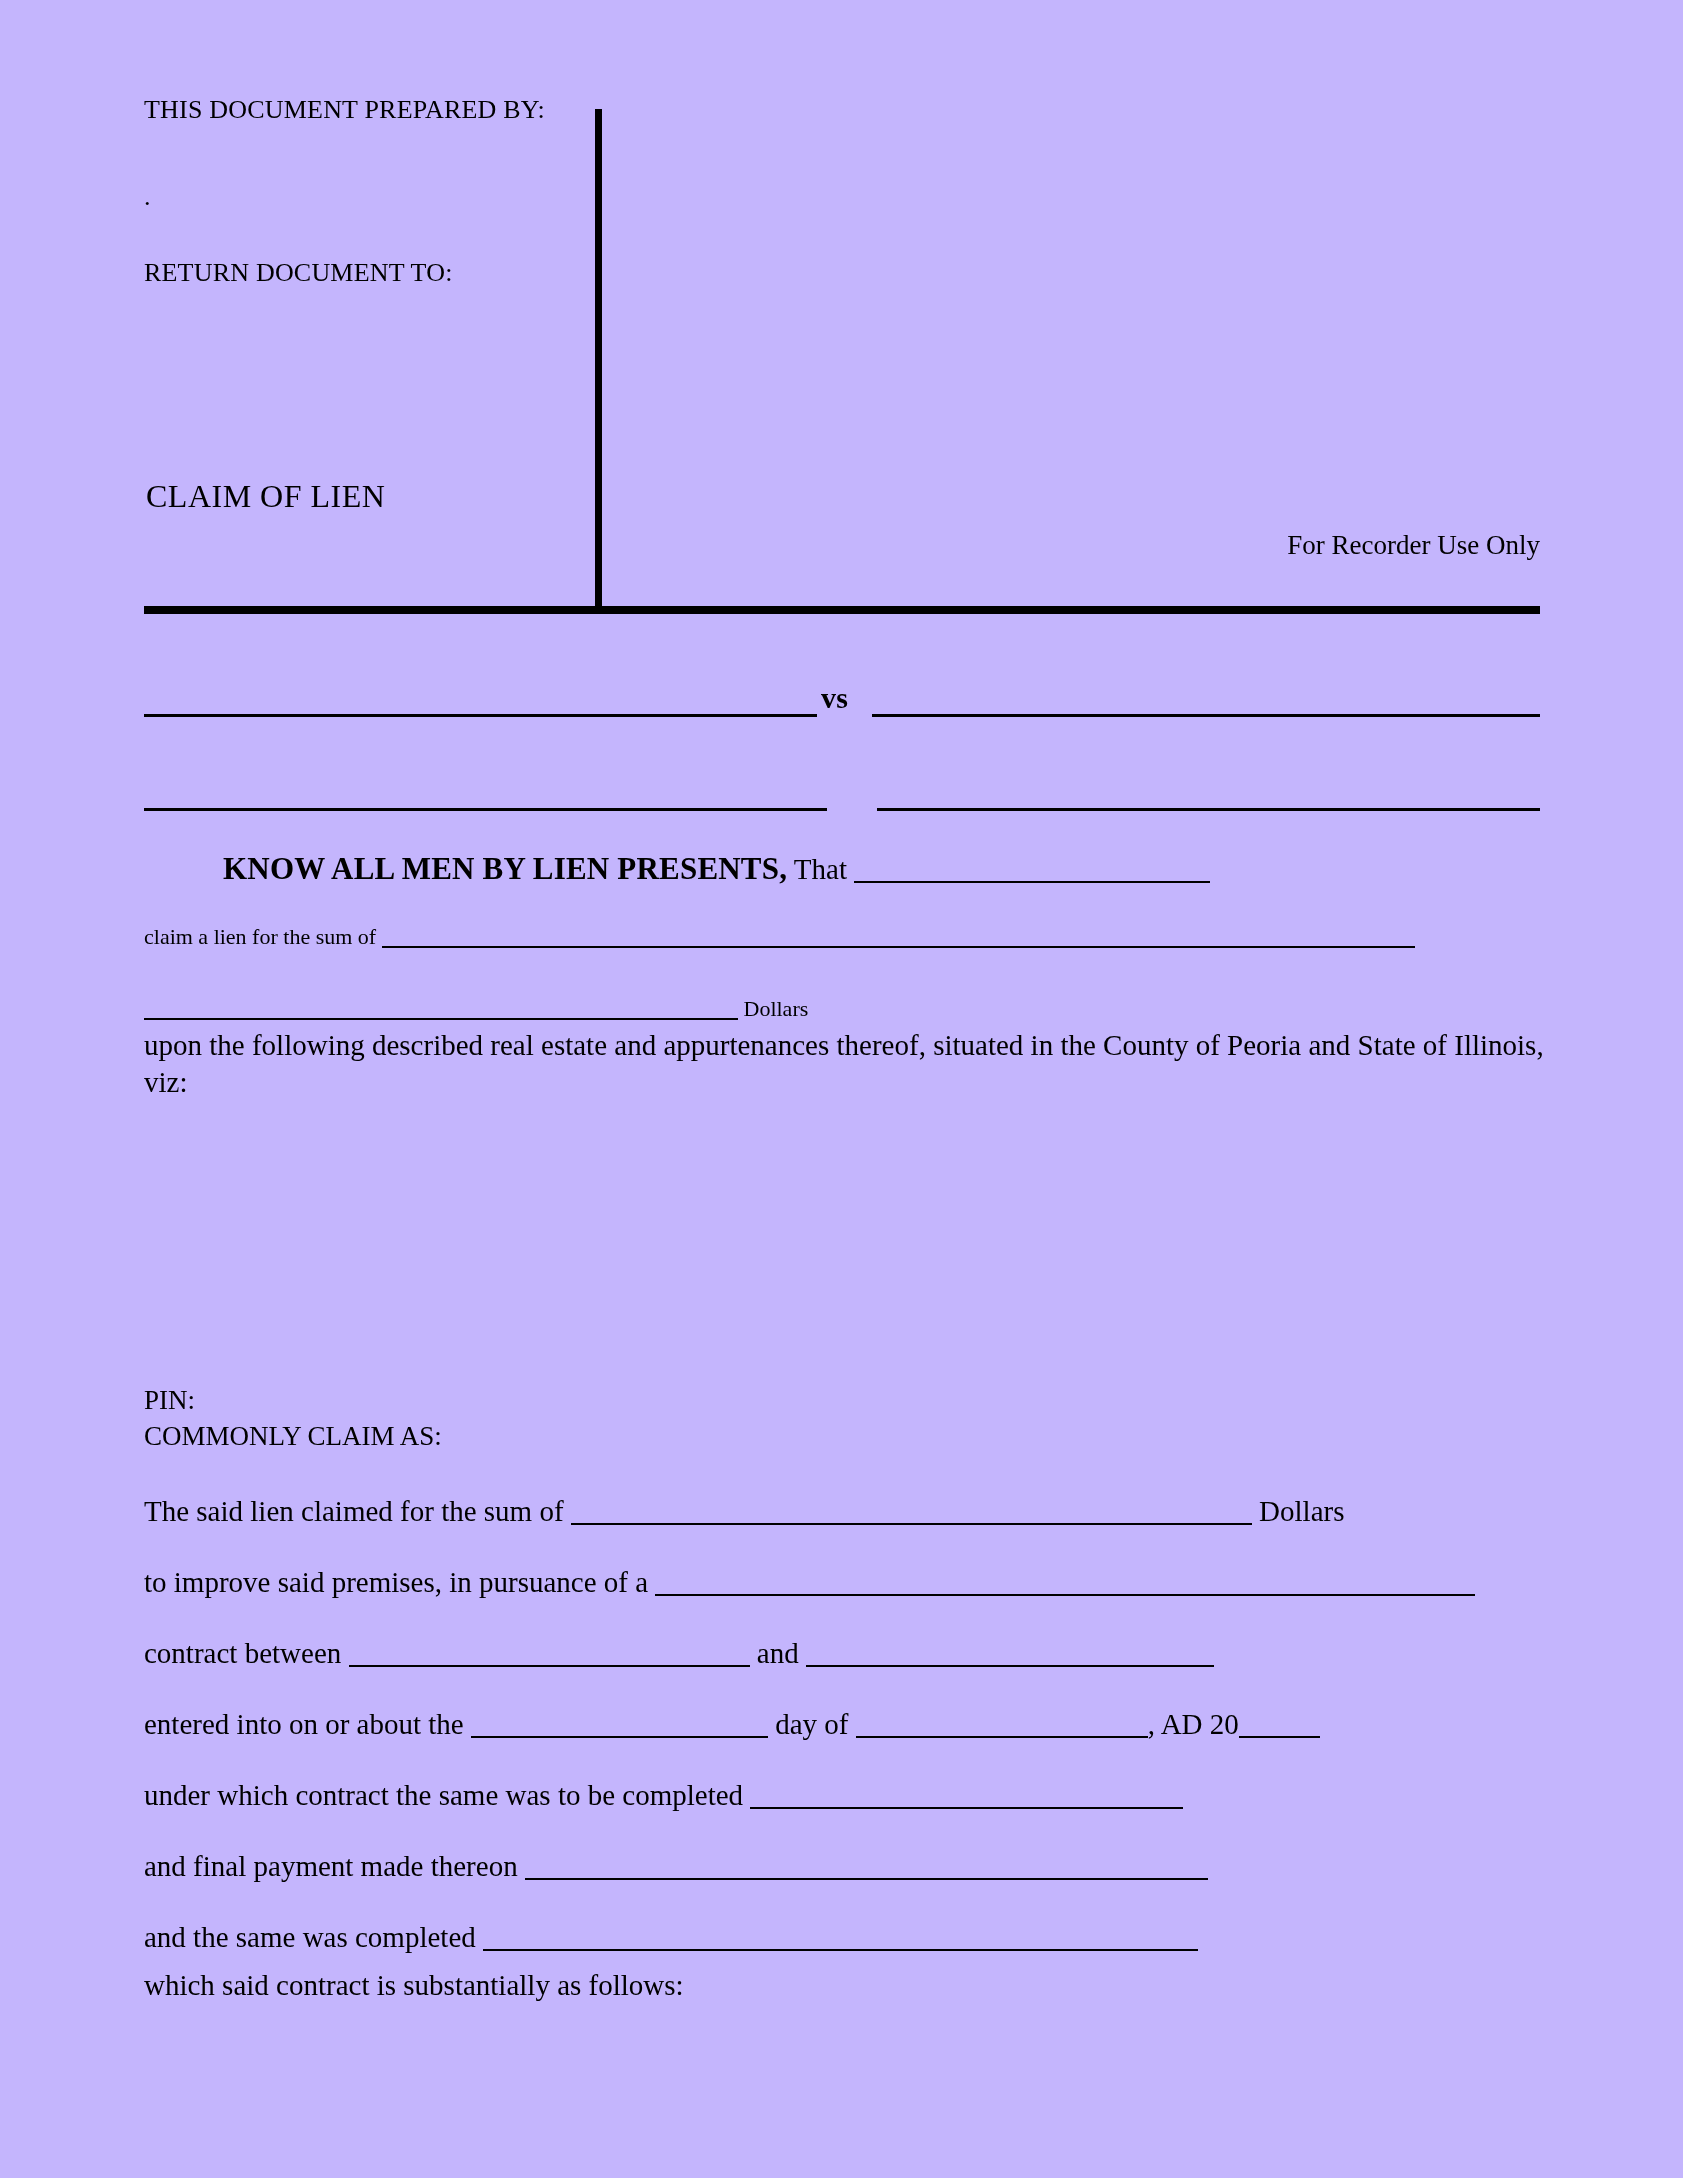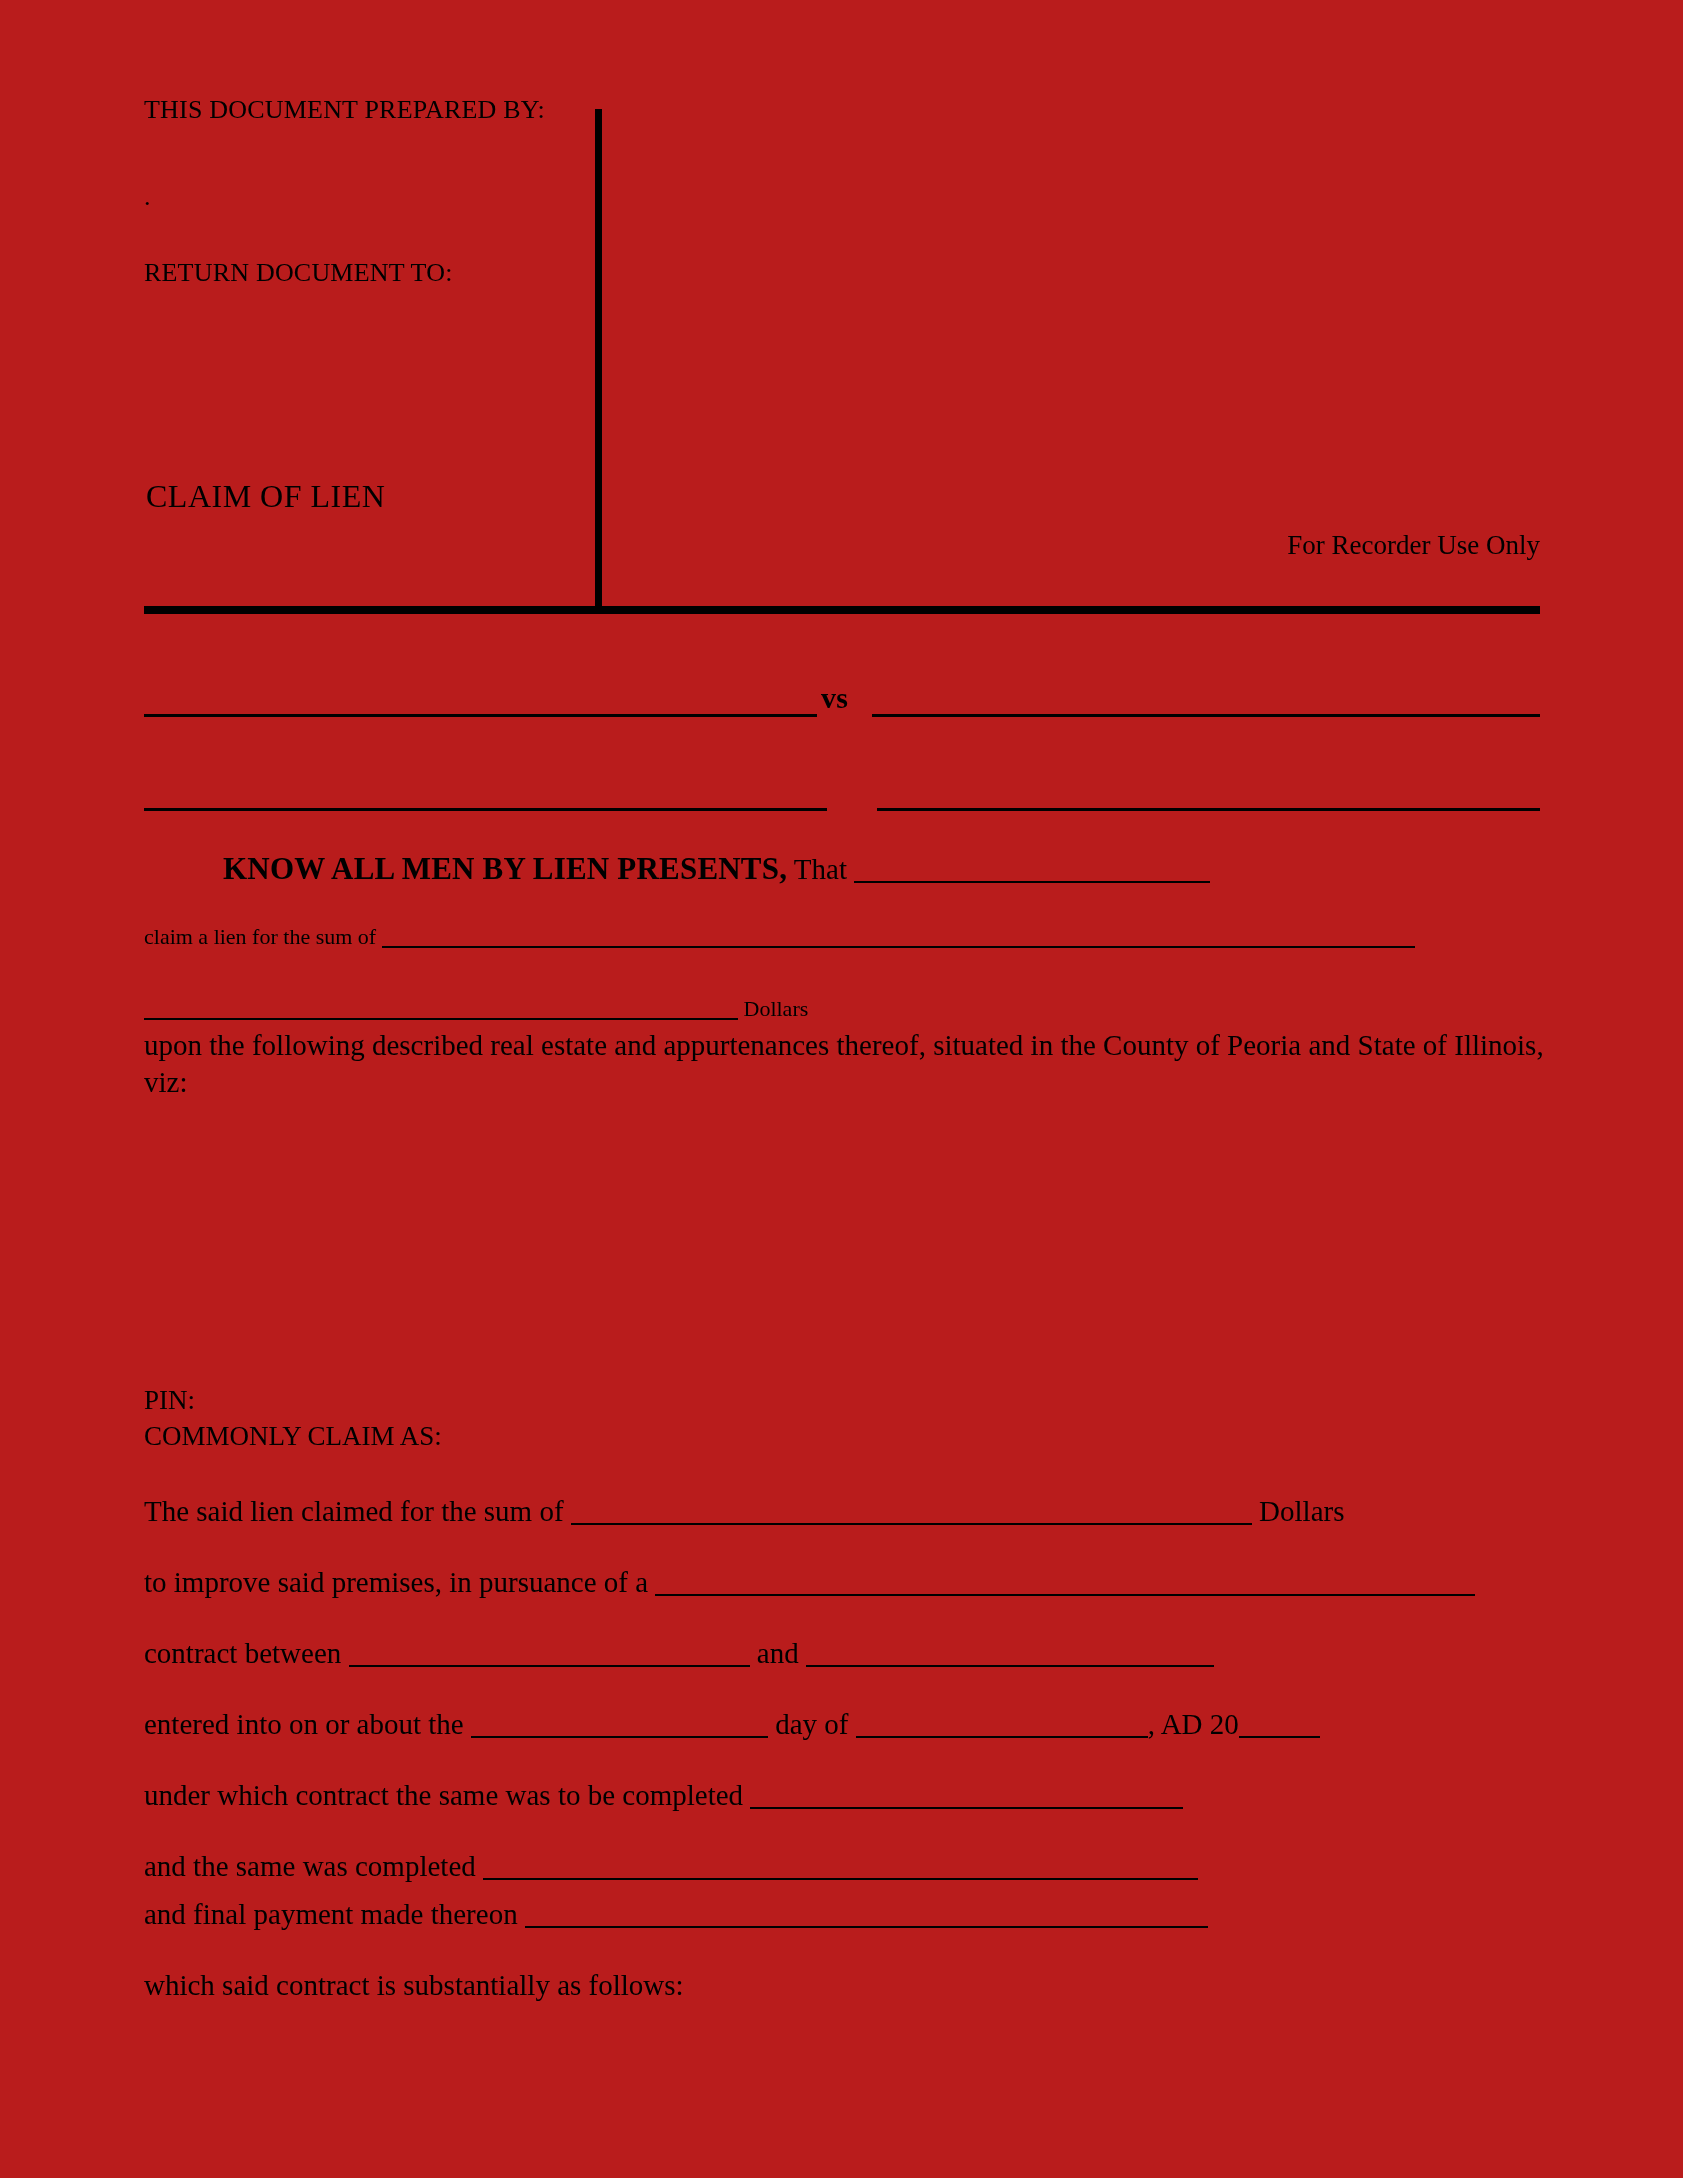--- a/index.html
+++ b/index.html
@@ -9,21 +9,21 @@
     background: #ffffff;
   }
   body {
     font-family: "Liberation Serif", "DejaVu Serif", serif;
     color: #000000;
   }
   .page {
     position: relative;
     width: 1683px;
     height: 2178px;
-    background: #b91c1c;
+    background: #c4b5fd;
     overflow: hidden;
   }
 
   
   .header {
     position: absolute;
     left: 144px;
     top: 94px;
     width: 1396px;
     height: 515px;
@@ -306,27 +306,27 @@
     </div>
 
     <div class="lrow">
       <span class="txt">entered into on or about the </span><span class="fill" style="width:297px;"></span><span class="txt"> day of </span><span class="fill" style="width:292px;"></span><span class="txt">, AD 20</span><span class="fill" style="width:81px;"></span>
     </div>
 
     <div class="lrow">
       <span class="txt">under which contract the same was to be completed </span><span class="fill" style="width:433px;"></span>
     </div>
 
+    <div class="lrow">
+      <span class="txt">and final payment made thereon </span><span class="fill" style="width:683px;"></span>
+    </div>
+
     <div class="lrow" style="height:48px;">
       <span class="txt">and the same was completed </span><span class="fill" style="width:715px;"></span>
     </div>
 
-    <div class="lrow">
-      <span class="txt">and final payment made thereon </span><span class="fill" style="width:683px;"></span>
-    </div>
-
     <div class="lrow" style="height:40px;">
       <span class="txt">which said contract is substantially as follows:</span>
     </div>
   </div>
 
 </div>
 
 
 </body></html>

